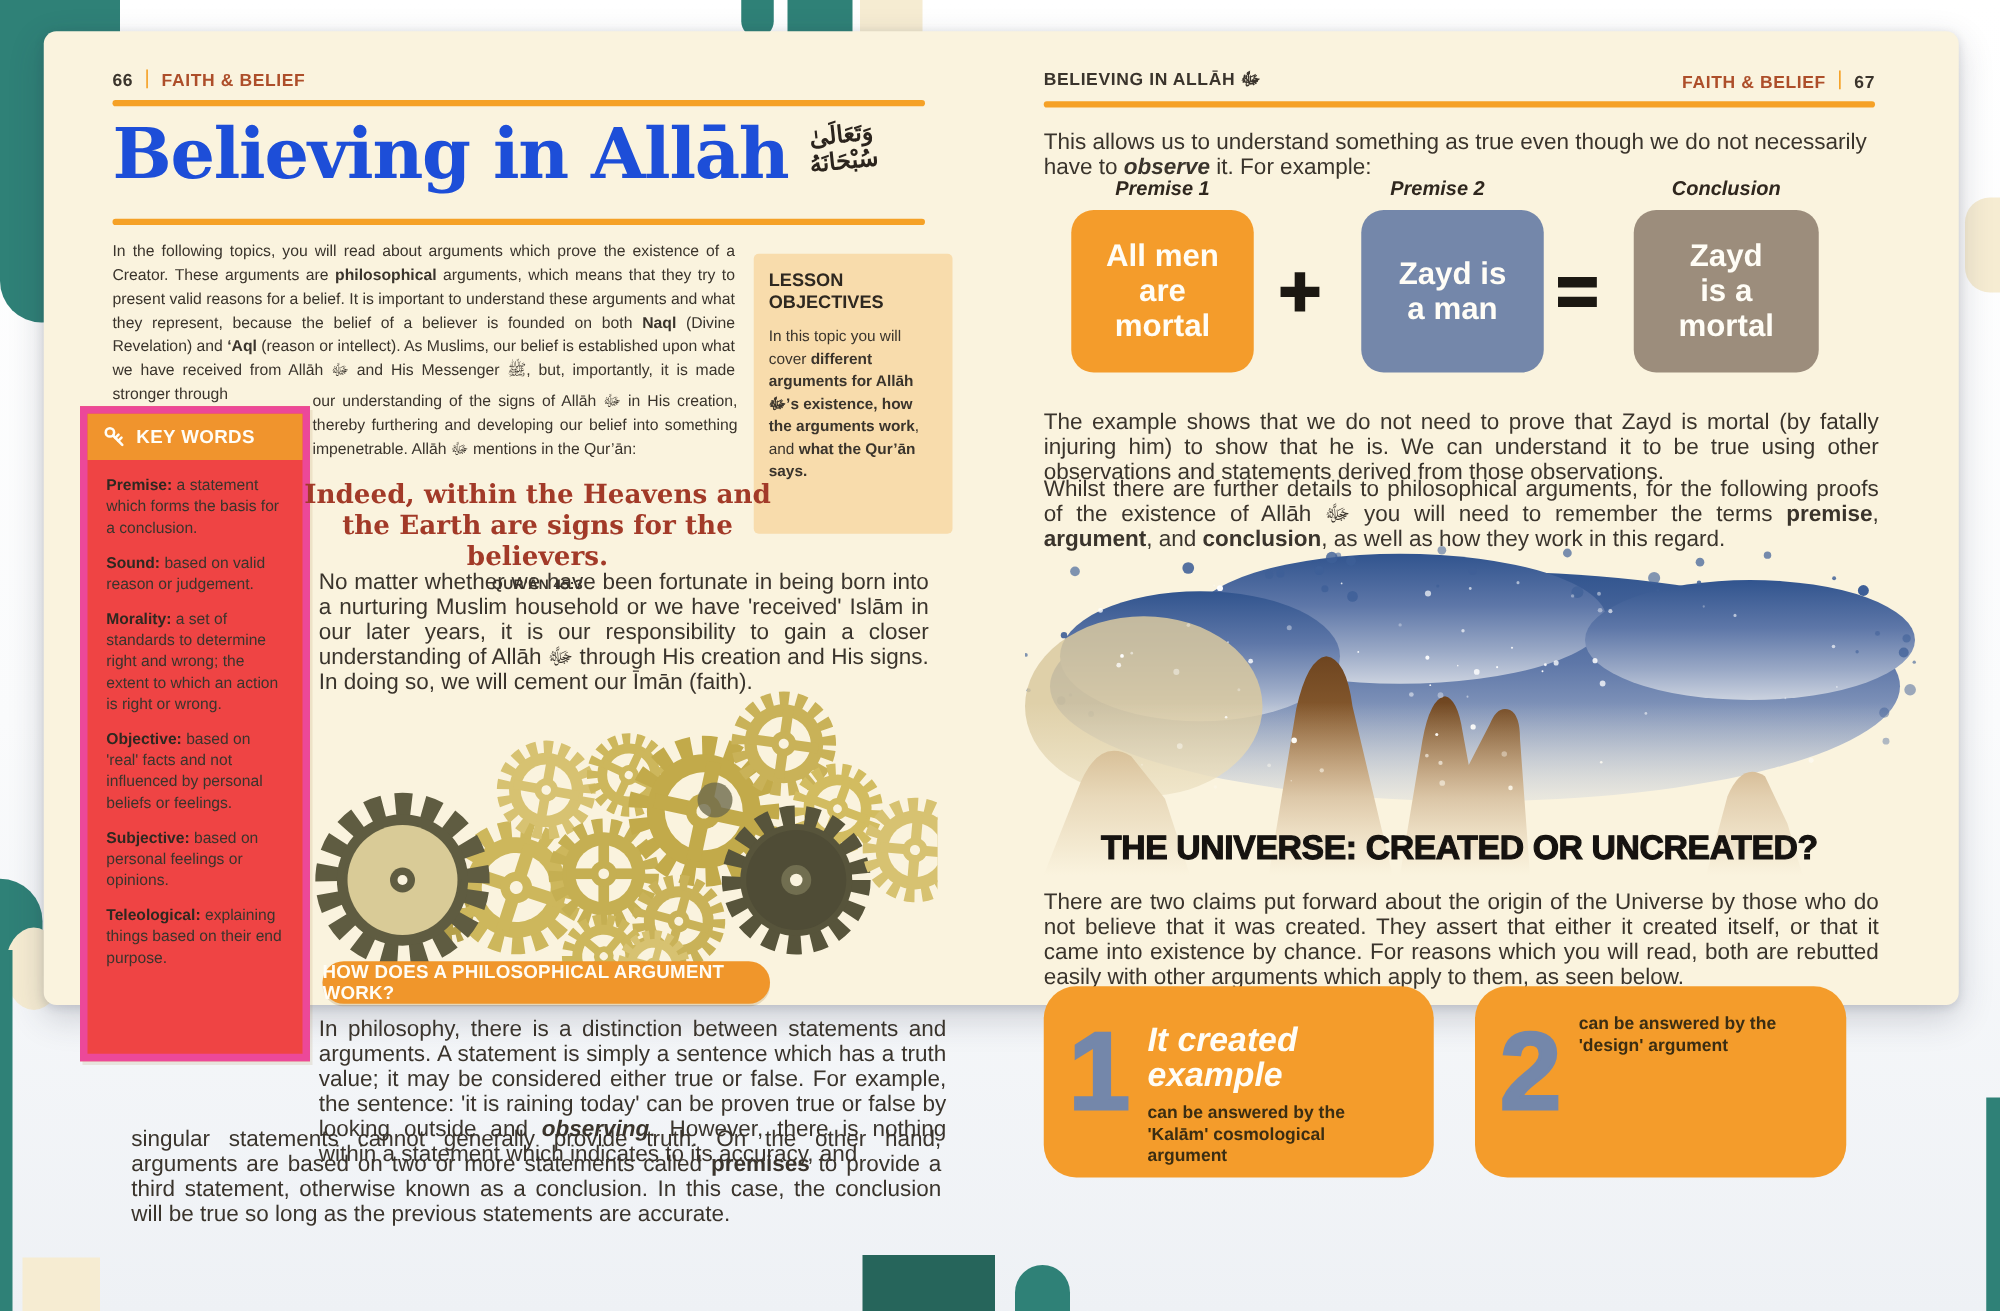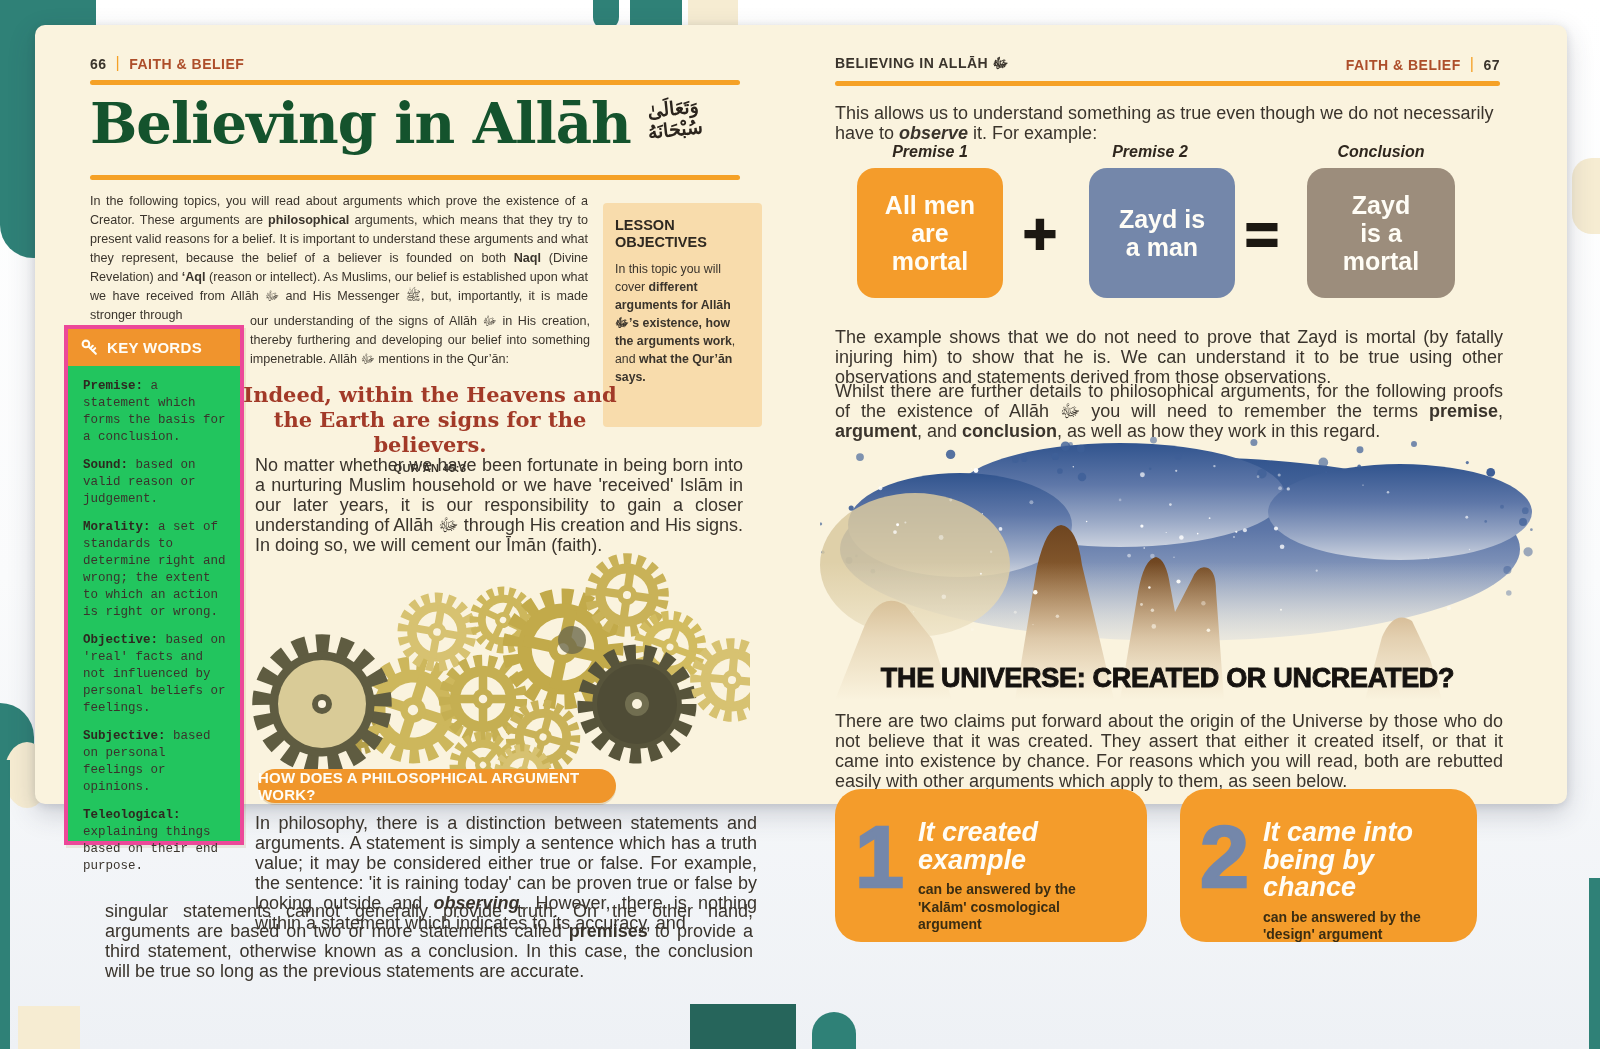--- a/index.html
+++ b/index.html
@@ -24,31 +24,31 @@
     border-radius:10px;box-shadow:0 10px 28px rgba(45,50,70,.20),0 2px 8px rgba(45,50,70,.14);}
   .abs{position:absolute;}
   .rule{position:absolute;height:5px;background:#F5A126;border-radius:3px;}
 
   .pg-header{display:flex;align-items:center;gap:9px;font-size:14px;font-weight:700;letter-spacing:.5px;color:#3A342C;}
   .pg-header .sec{color:#AD4E2A;}
   .pg-header .div{color:#F5A126;font-weight:400;font-size:16px;transform:translateY(-1px);}
 
   .title-row{display:flex;align-items:center;}
   .main-title{margin:0;font-family:"DejaVu Serif","Liberation Serif",serif;font-weight:700;
-    font-size:56px;letter-spacing:-1px;color:#14532d;line-height:1;}
+    font-size:56px;letter-spacing:-1px;color:#1d4ed8;line-height:1;}
   .calligraphy{display:inline-flex;flex-direction:column;align-items:center;margin-left:16px;
     font-size:19px;line-height:1.12;color:#2B241D;font-weight:700;transform:rotate(-6deg) translateY(-4px);}
 
   .body-text{font-size:12.6px;line-height:19px;color:#3A342C;text-align:justify;}
   .body-text.lg{font-size:18px;line-height:20px;}
 
-  .kw-box{border:4px solid #ec4899;background:#22c55e;box-shadow:2px 3px 0 rgba(150,110,30,.12);}
+  .kw-box{border:6px solid #ec4899;background:#ef4444;box-shadow:2px 3px 0 rgba(150,110,30,.12);}
   .kw-head{display:flex;align-items:center;gap:8px;background:#F0942D;color:#FFFDF6;
     font-weight:700;font-size:15px;letter-spacing:.3px;padding:9px 10px 9px 12px;}
-  .kw-body{padding:12px 13px 10px 15px;font-family:Liberation Mono, monospace;}
+  .kw-body{padding:12px 13px 10px 15px;}
   .kw-entry{font-size:12.5px;line-height:17px;color:#3A342C;margin-bottom:11px;}
   .kw-entry b{color:#2E2820;}
 
   .lo-box{background:#F8DCAC;border-radius:4px;padding:14px 11px 12px 12px;min-height:198px;}
   .lo-head{font-weight:700;font-size:14.5px;line-height:1.2;color:#2E2820;margin-bottom:8px;}
   .lo-body{font-size:12.3px;line-height:18px;color:#3A342C;}
 
   .quote{font-family:"DejaVu Serif","Liberation Serif",serif;font-weight:700;font-size:21px;
     line-height:1.18;color:#A23A28;text-align:center;}
   .quote-src{font-size:11px;font-weight:700;color:#3A342C;text-align:center;margin-top:5px;letter-spacing:.4px;}
@@ -356,19 +356,18 @@
     <div class="abs claim" style="left:800px;top:764px;width:276px;height:127px;">
       <div class="claim-num">1</div>
       <div>
         <div class="claim-title">It created example</div>
         <div class="claim-sub">can be answered by the 'Kalām' cosmological argument</div>
       </div>
     </div>
     <div class="abs claim" style="left:1145px;top:764px;width:261px;height:127px;">
       <div class="claim-num">2</div>
       <div>
-        <div class="claim-title" style="max-width:215px;">It came into being by chance</div>
         <div class="claim-sub">can be answered by the 'design' argument</div>
       </div>
     </div>
 
   </div>
 </div>
 
 </body></html>

